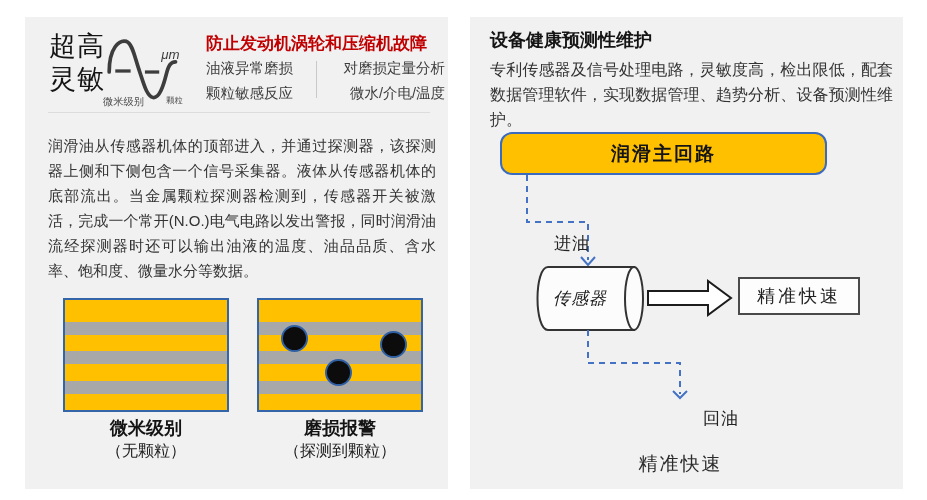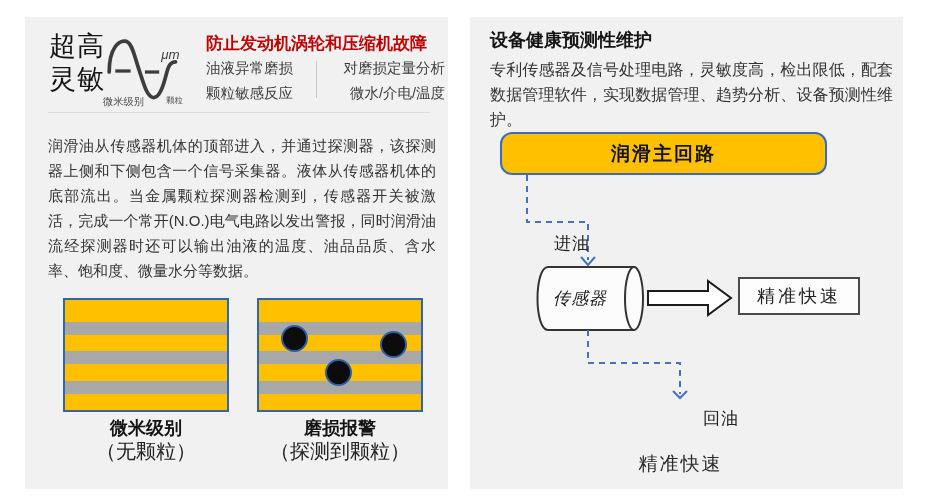--- a/index.html
+++ b/index.html
@@ -27,21 +27,21 @@
   .oilbox.alarm  { left:232px; }
   .stripe  { position:absolute; left:0; right:0; height:13px; background:#a8a8a8; }
   .s1 { top:22px; } .s2 { top:51px; } .s3 { top:81px; }
   .particle { position:absolute; width:27px; height:27px; border-radius:50%; background:#0c0c0c; border:2px solid #2e5fa3; }
   .p1 { left:22px;  top:25px; }
   .p2 { left:121px; top:31px; }
   .p3 { left:66px;  top:59px; }
   .caption { top:399px; width:166px; text-align:center; color:#141414; }
   .caption.cap1 { left:38px; } .caption.cap2 { left:232px; }
   .caption .main { font-size:18px; font-weight:700; line-height:24px; }
-  .caption .sub  { font-size:20px; line-height:22px; color:#222; }
+  .caption .sub  { font-size:16px; line-height:22px; color:#222; }
 
   
   .rp-title { left:20px; top:11px; font-size:18px; font-weight:700; color:#141414; white-space:nowrap; }
   .rp-body  { left:20px; top:40px; width:403px; font-size:16px; line-height:25px; color:#333; margin:0; text-align:justify;font-family:Liberation Serif, serif; }
   .flow-svg { left:0; top:0; width:433px; height:472px; }
   .dashed  { stroke:#4472c4; stroke-width:2; fill:none; stroke-dasharray:6 5; }
   .chevron { stroke:#4472c4; stroke-width:2; fill:none; }
   .ybox { position:absolute; background:#ffc000; border:2px solid #3a6bbf; display:flex; align-items:center; justify-content:center;
           font-weight:700; font-size:19px; letter-spacing:2px; color:#141414; }
   .ybox.top    { left:30px; top:115px; width:327px; height:43px;border-radius:12px; }

